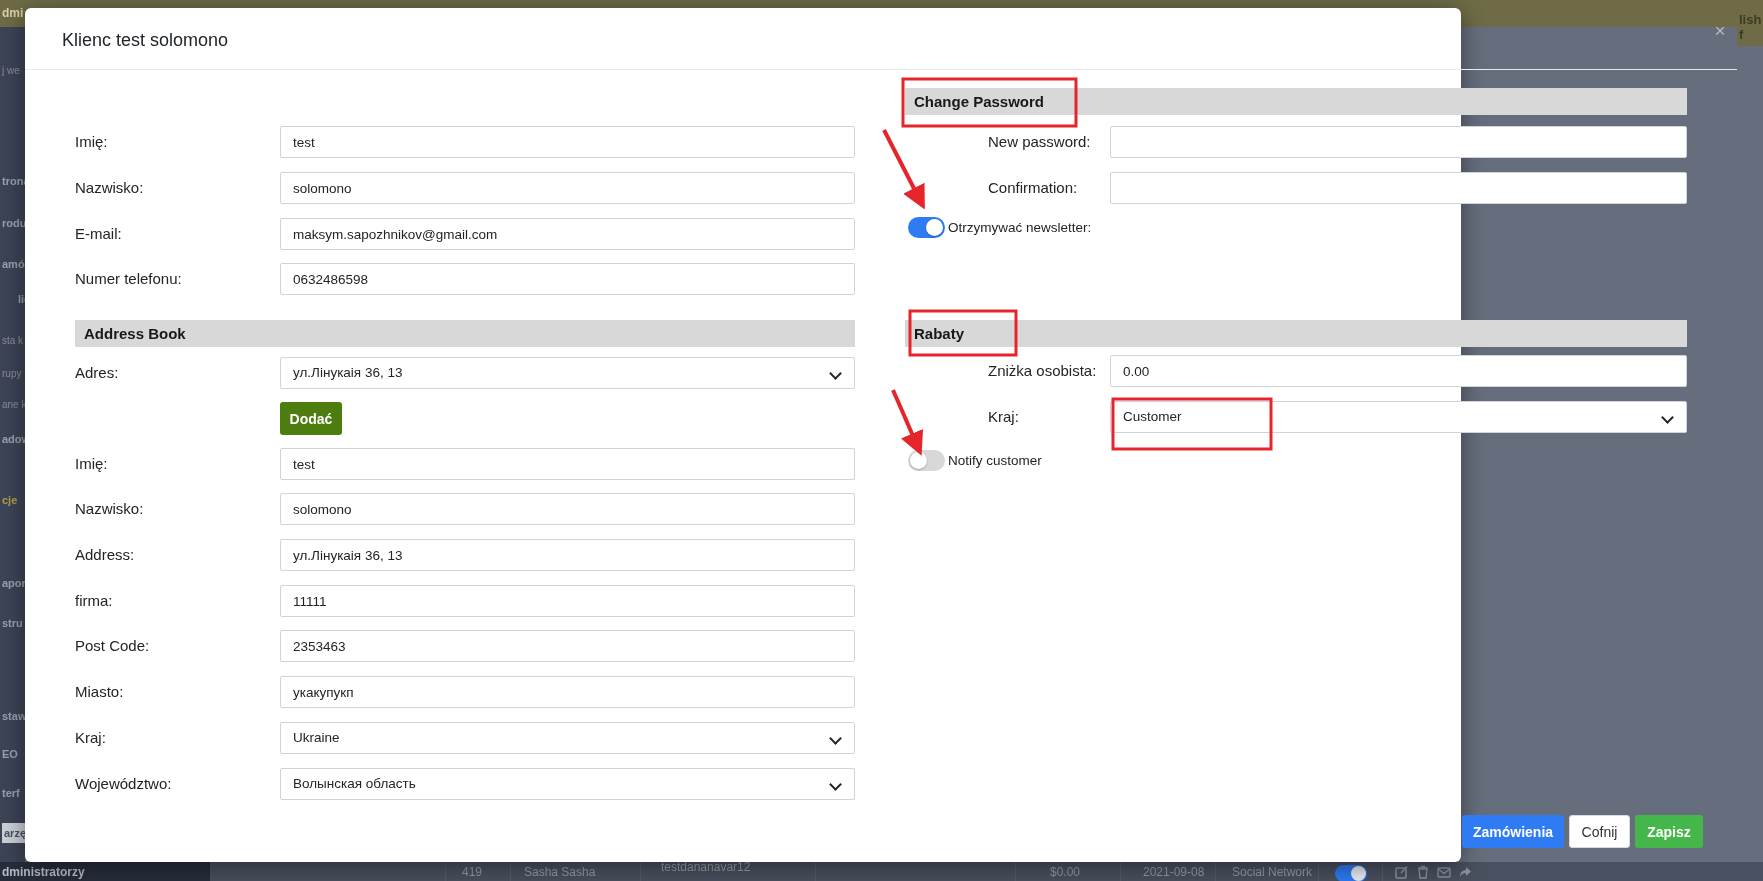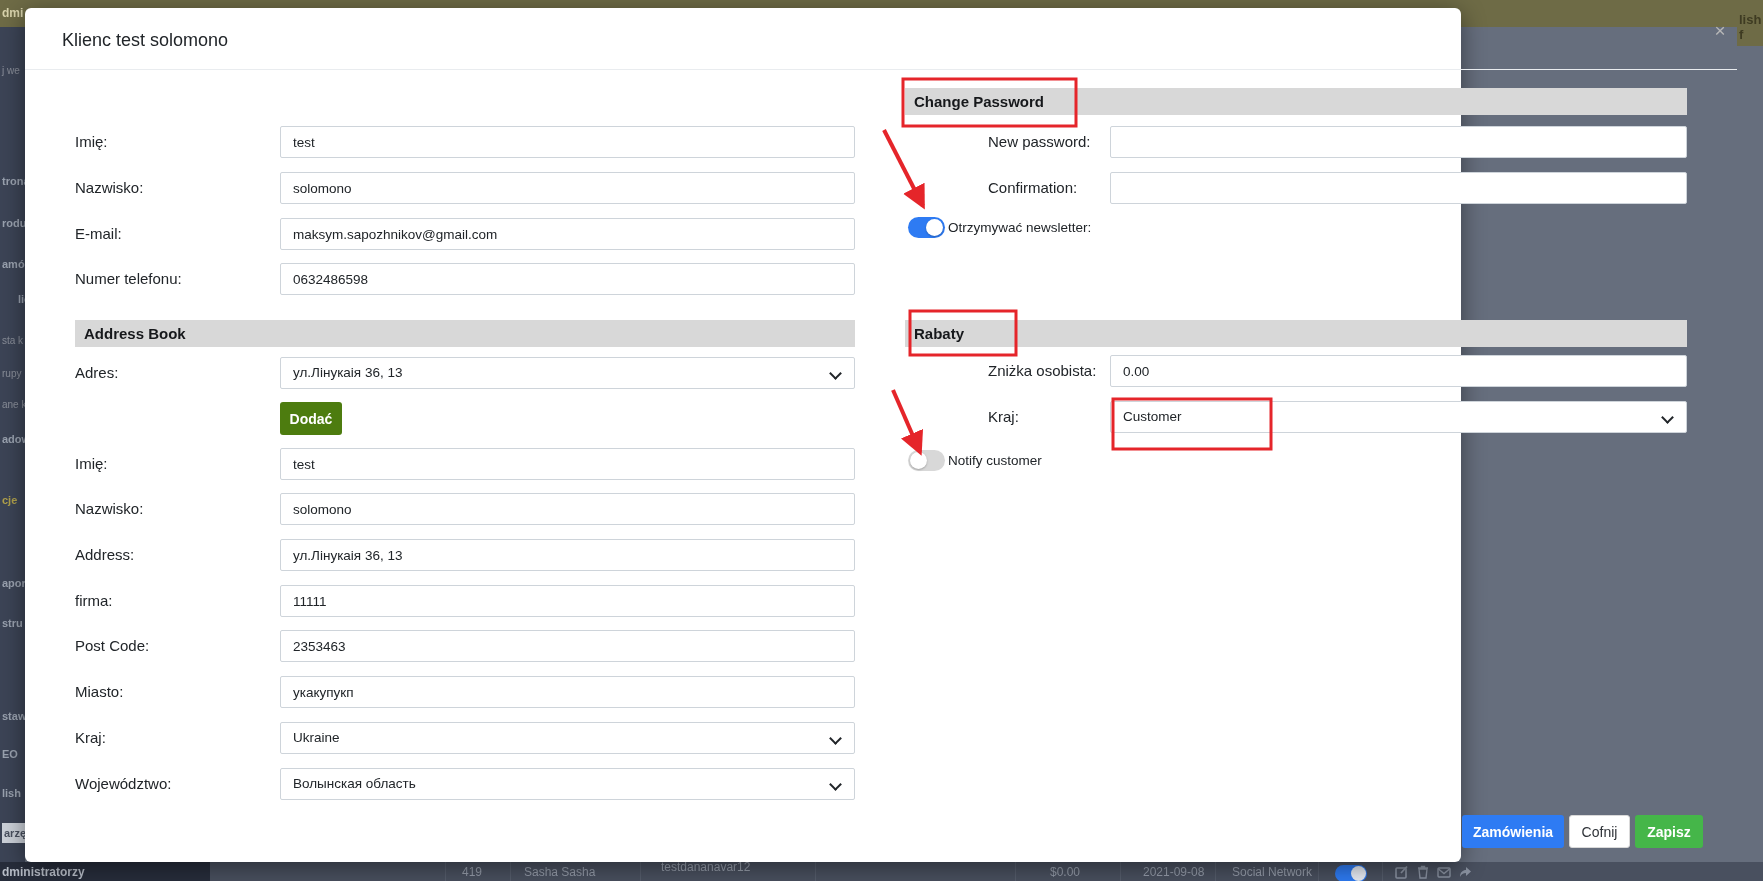--- a/index.html
+++ b/index.html
@@ -83,21 +83,21 @@
     <span class="side-frag dim" style="top:308px;">sta k</span>
     <span class="side-frag dim" style="top:341px;">rupy</span>
     <span class="side-frag dim" style="top:372px;">ane k</span>
     <span class="side-frag bold" style="top:406px;">adow</span>
     <span class="side-frag yellow" style="top:467px;">cje</span>
     <span class="side-frag bold" style="top:508px;margin-left:47px;">odu</span>
     <span class="side-frag bold" style="top:550px;">apor</span>
     <span class="side-frag bold" style="top:590px;">stru</span>
     <span class="side-frag bold" style="top:683px;">staw</span>
     <span class="side-frag bold" style="top:721px;">EO</span>
-    <span class="side-frag bold" style="top:760px;">lish</span>
+    <span class="side-frag bold" style="top:760px;">terf</span>
     <span class="side-frag hl" style="top:796px;">arzę</span>
   </div>
 
   <div class="bottom-strip">
     <div class="side-dark">
       <span class="admin-label">dministratorzy</span>
     </div>
     <div class="bs-divider" style="left:445px;"></div>
     <div class="bs-divider" style="left:510px;"></div>
     <div class="bs-divider" style="left:640px;"></div>

